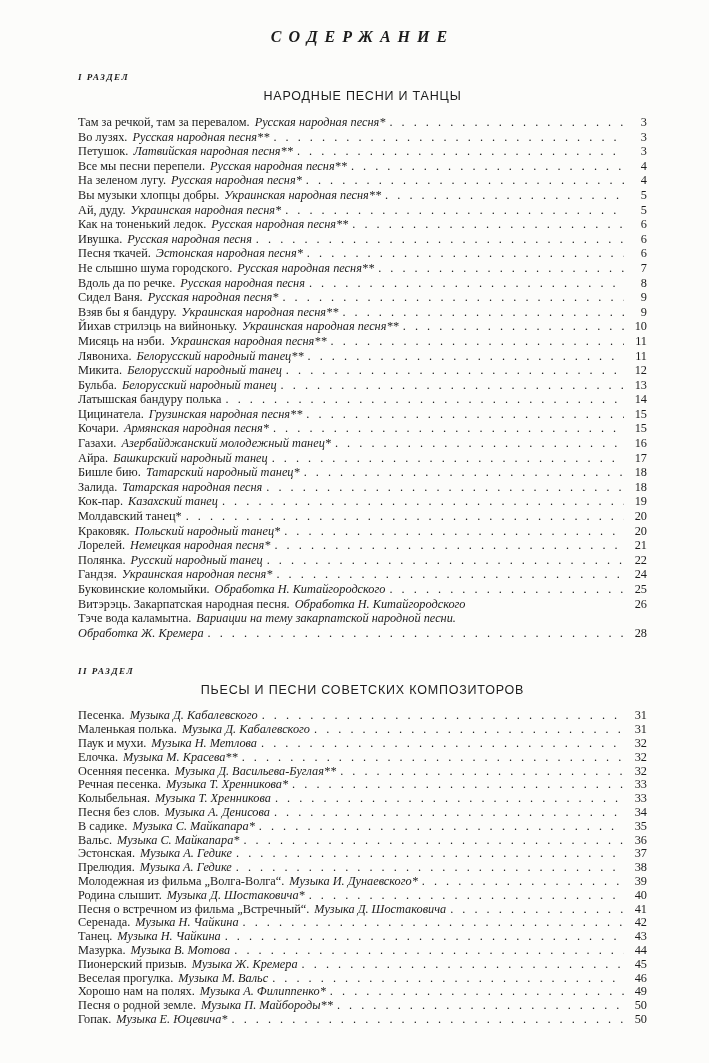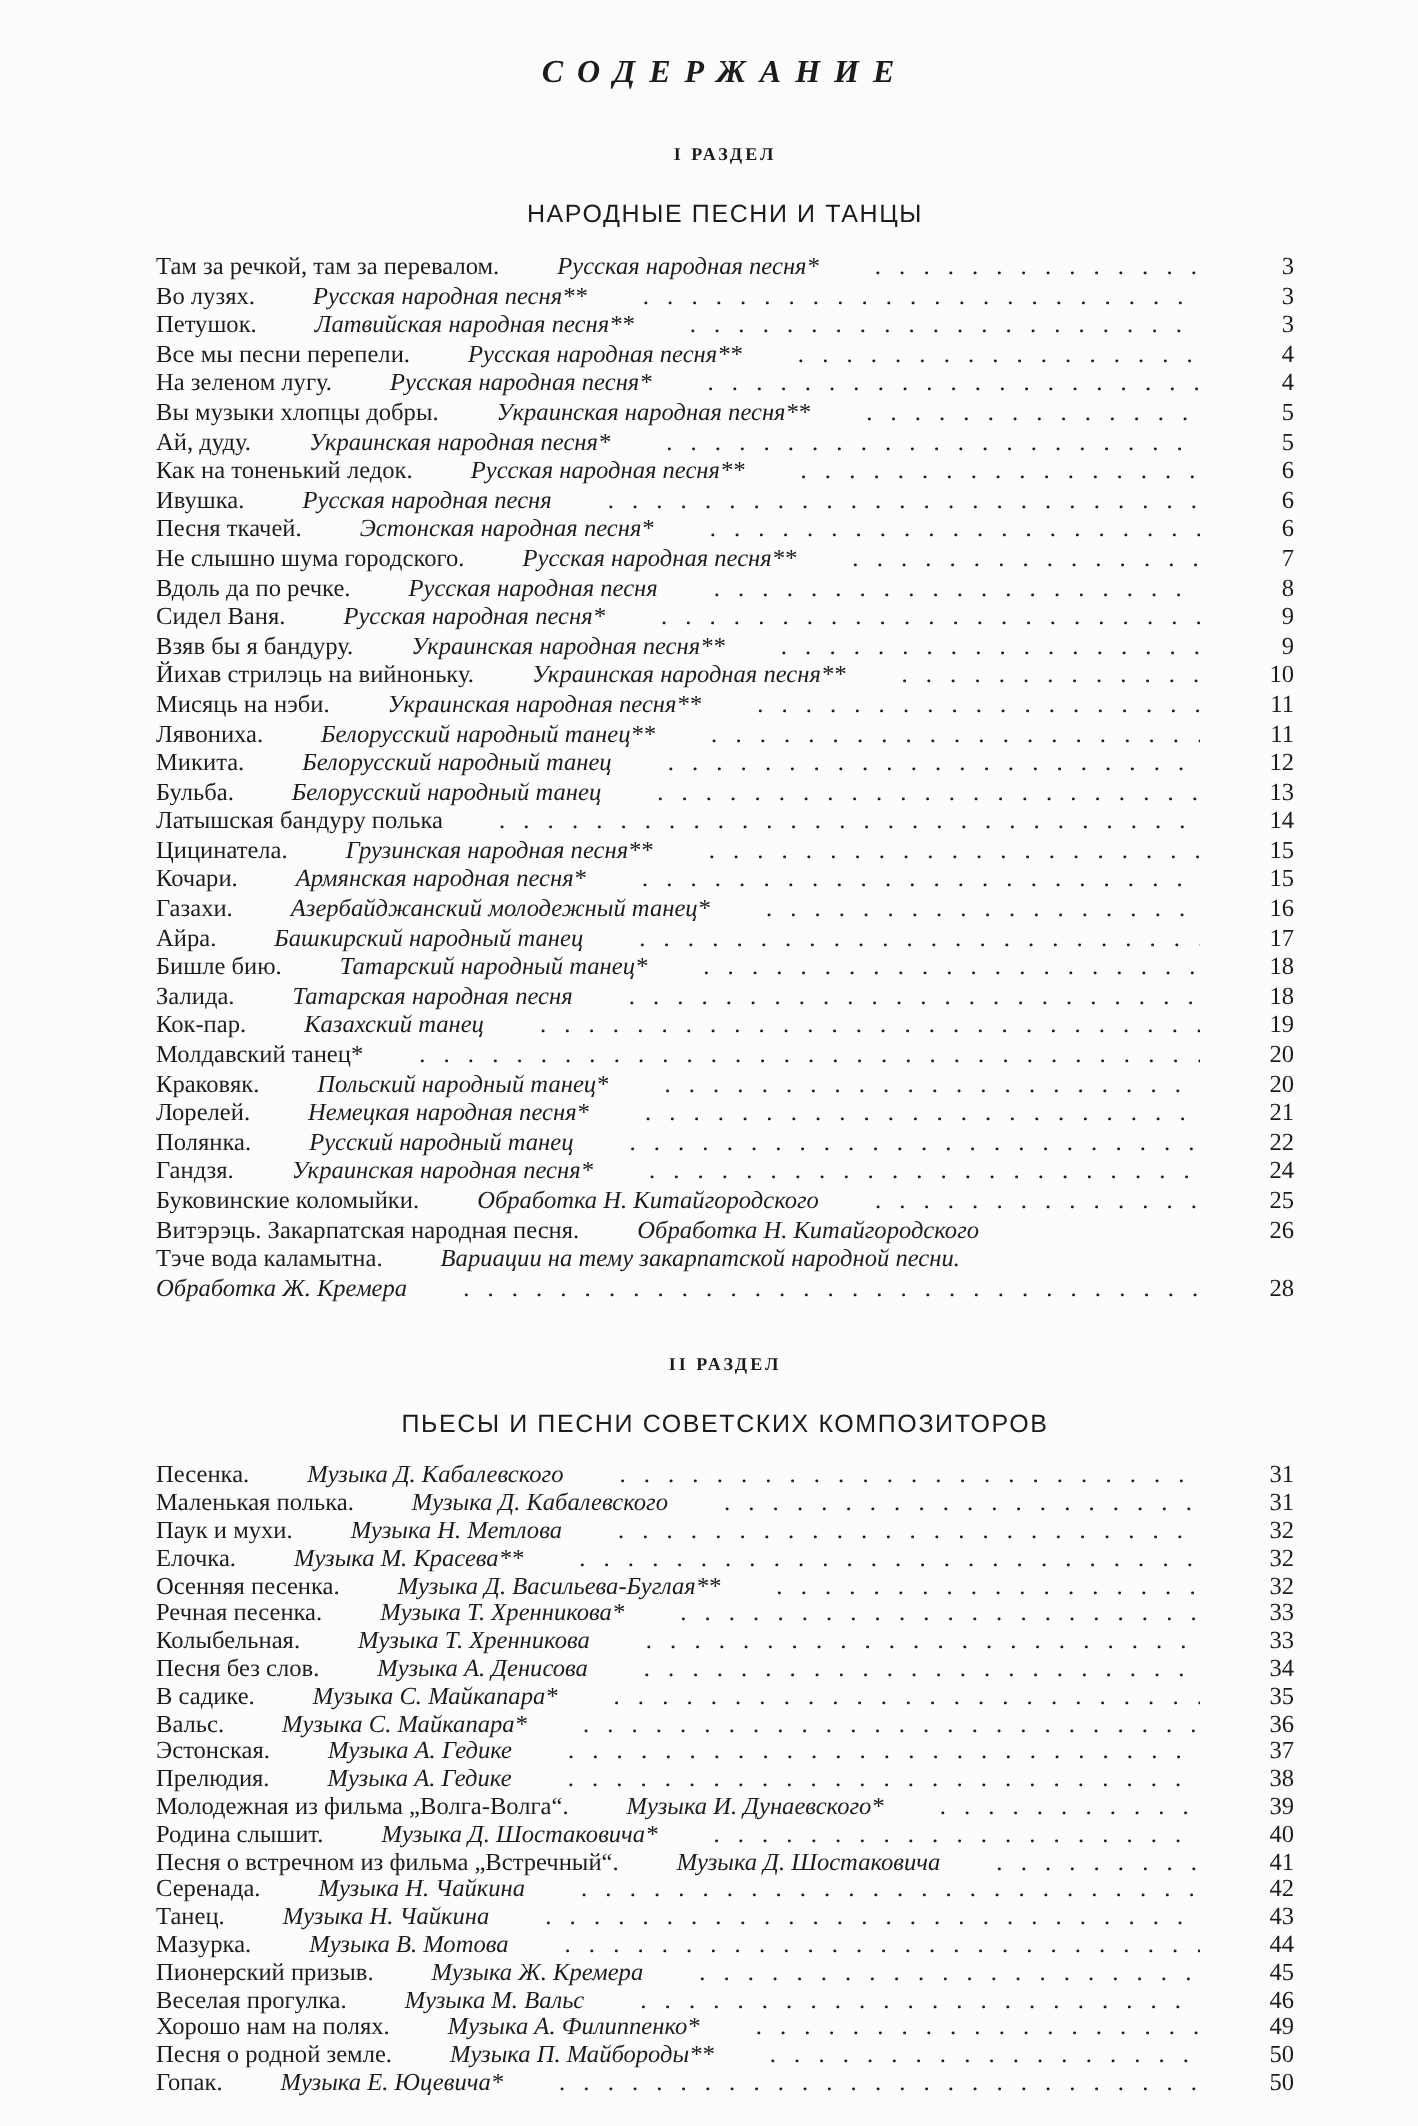--- a/index.html
+++ b/index.html
@@ -19,40 +19,39 @@
   .doc-title {
     margin: 0;
     text-align: center;
     font-size: 16px;
     font-style: italic;
     font-weight: bold;
     letter-spacing: 7px;
   }
   .sec-num {
     margin-top: 26px;
-    text-align: center;
     font-size: 9px;
+    font-style: italic;
     font-weight: bold;
     letter-spacing: 1.5px;
   }
   .sec2 .sec-num { }
   .sec-title {
-    margin-top: 18px;
+    margin-top: 7px;
     text-align: center;
     font-family: "Liberation Sans", sans-serif;
     font-size: 12.5px;
     letter-spacing: 0.8px;
   }
   .entries { margin-top: 12px; font-size: 12.3px; }
   .entry {
     display: flex;
     align-items: center;
     line-height: 14.6px;
     white-space: nowrap;
-    gap: 24px;
   }
   .sec2 .entry { line-height: 13.8px; }
   .t-italic { font-style: italic; margin-left: 5px; }
   .t-italic:first-child { margin-left: 0; font-family: Liberation Serif, serif; }
   .leader {
     flex: 1 1 auto;
     min-width: 0;
     overflow: hidden;
     margin: 0 3px 0 4px;
   }

